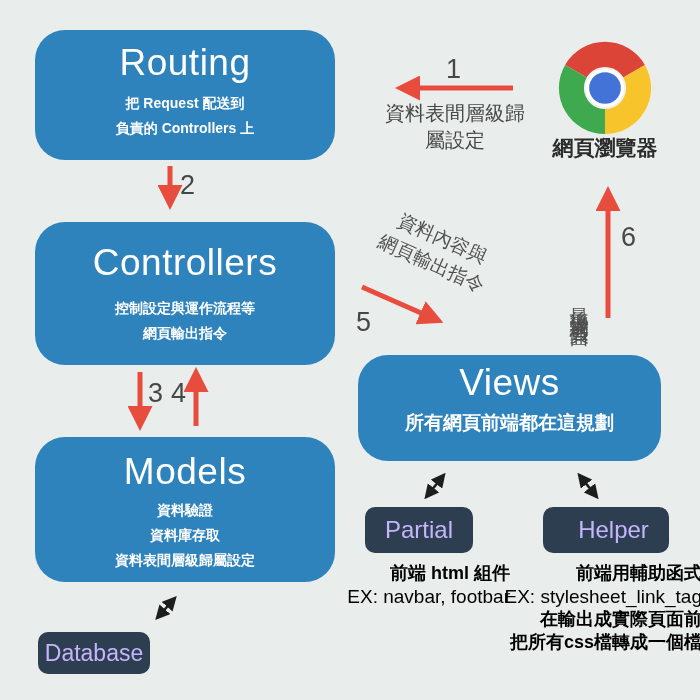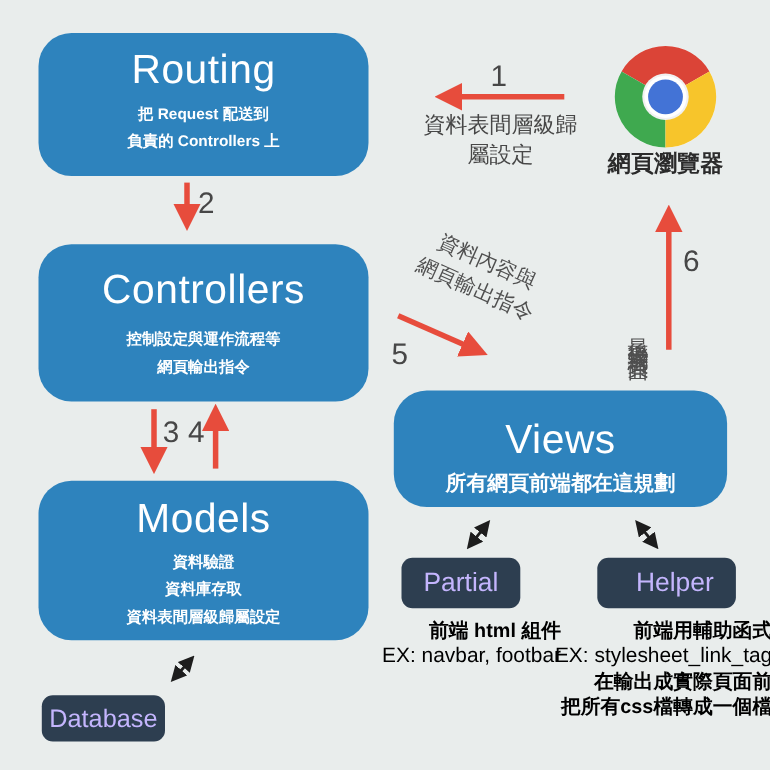--- a/index.html
+++ b/index.html
@@ -48,21 +48,21 @@
   <div class="bluebox" style="left:35px;top:437px;width:300px;height:145px;">
     <div class="title" style="margin-top:14px;">Models</div>
     <div style="margin-top:5px;">
       <div class="line">資料驗證</div>
       <div class="line">資料庫存取</div>
       <div class="line">資料表間層級歸屬設定</div>
     </div>
   </div>
 
   <div class="bluebox" style="left:358px;top:355px;width:303px;height:106px;">
-    <div class="title" style="margin-top:24px;text-align:center;">Views</div>
+    <div class="title" style="margin-top:7px;text-align:center;">Views</div>
     <div style="margin-top:6px;">
       <div class="line" style="font-size:19px;">所有網頁前端都在這規劃</div>
     </div>
   </div>
 
   <div class="darkbox" style="left:38px;top:632px;width:112px;height:42px;">
     <span class="dlabel" style="font-size:23px;">Database</span>
   </div>
 
   <div class="darkbox" style="left:365px;top:507px;width:108px;height:46px;">

